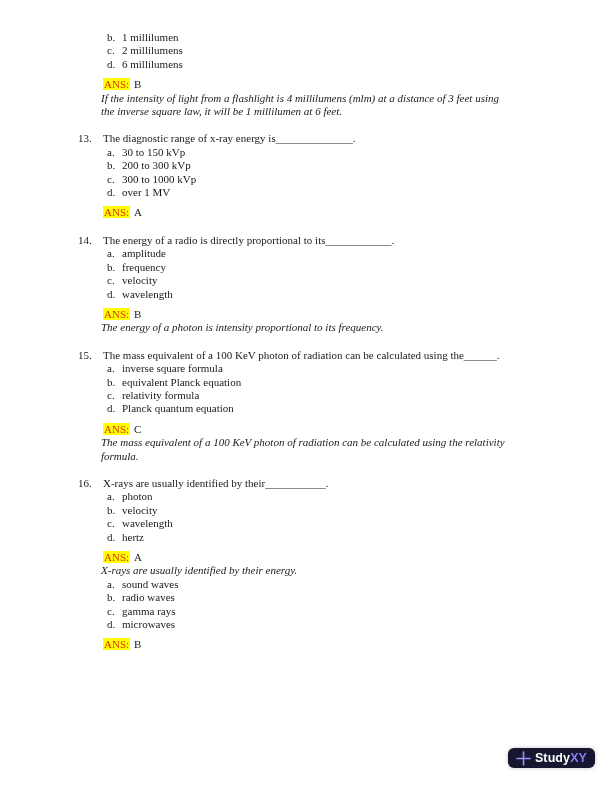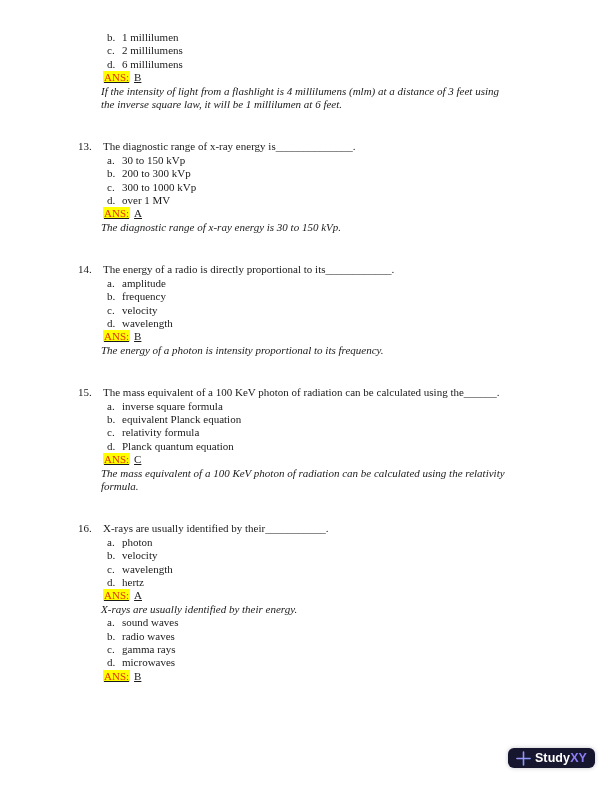--- a/index.html
+++ b/index.html
@@ -10,27 +10,27 @@
     overflow:hidden;
     font-family:"Liberation Serif", serif;
     color:#1a1a1a;
   }
   .content{
     position:absolute;
     top:31px;left:78px;right:34px;
     font-size:11px;
     line-height:13.4px;
   }
-  .qline{display:flex;margin-top:29px;}
+  .qline{display:flex;margin-top:14px;}
   .qline .qnum{width:25px;flex:0 0 25px;}
   .qline .qtext{flex:1;}
   .options{margin-left:29px;}
   .option{display:flex;}
   .option .letter{width:15px;flex:0 0 15px;}
-  .ans-line{margin-left:25px;text-decoration:underline;}
+  .ans-line{margin-left:25px;margin-top:7px;}
   .ans-label{
     background:#ffff00;
     color:#e03000;
     padding:0 1px;
   }
   .ans-value{color:#1a1a1a;padding-left:4px;}
   .expl{margin-left:23px;white-space:pre-line;font-style:italic;}
   .logo-badge{
     position:absolute;
     left:508px;top:748px;
@@ -99,21 +99,20 @@
           <span>300 to 1000 kVp</span>
         </div>
         <div class="option">
           <span class="letter">d.</span>
           <span>over 1 MV</span>
         </div>
       </div>
       <div class="ans-line">
         <span class="ans-label">ANS:</span><span class="ans-value">A</span>
       </div>
-      <div class="expl">The diagnostic range of x-ray energy is 30 to 150 kVp.</div>
     </div>
 
     <div class="block">
       <div class="qline">
         <span class="qnum">14.</span>
         <span class="qtext">The energy of a radio is directly proportional to its____________.</span>
       </div>
       <div class="options">
         <div class="option">
           <span class="letter">a.</span>

